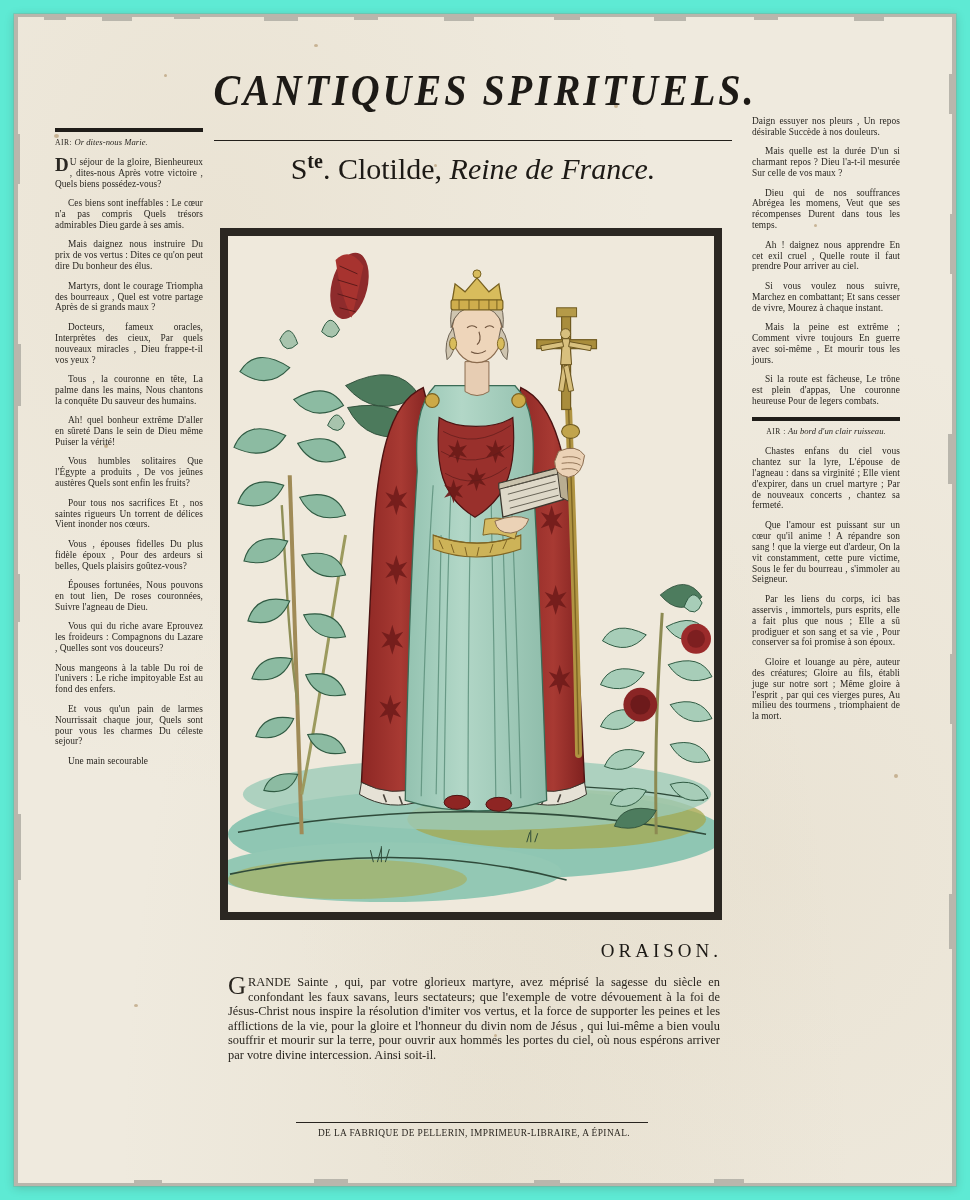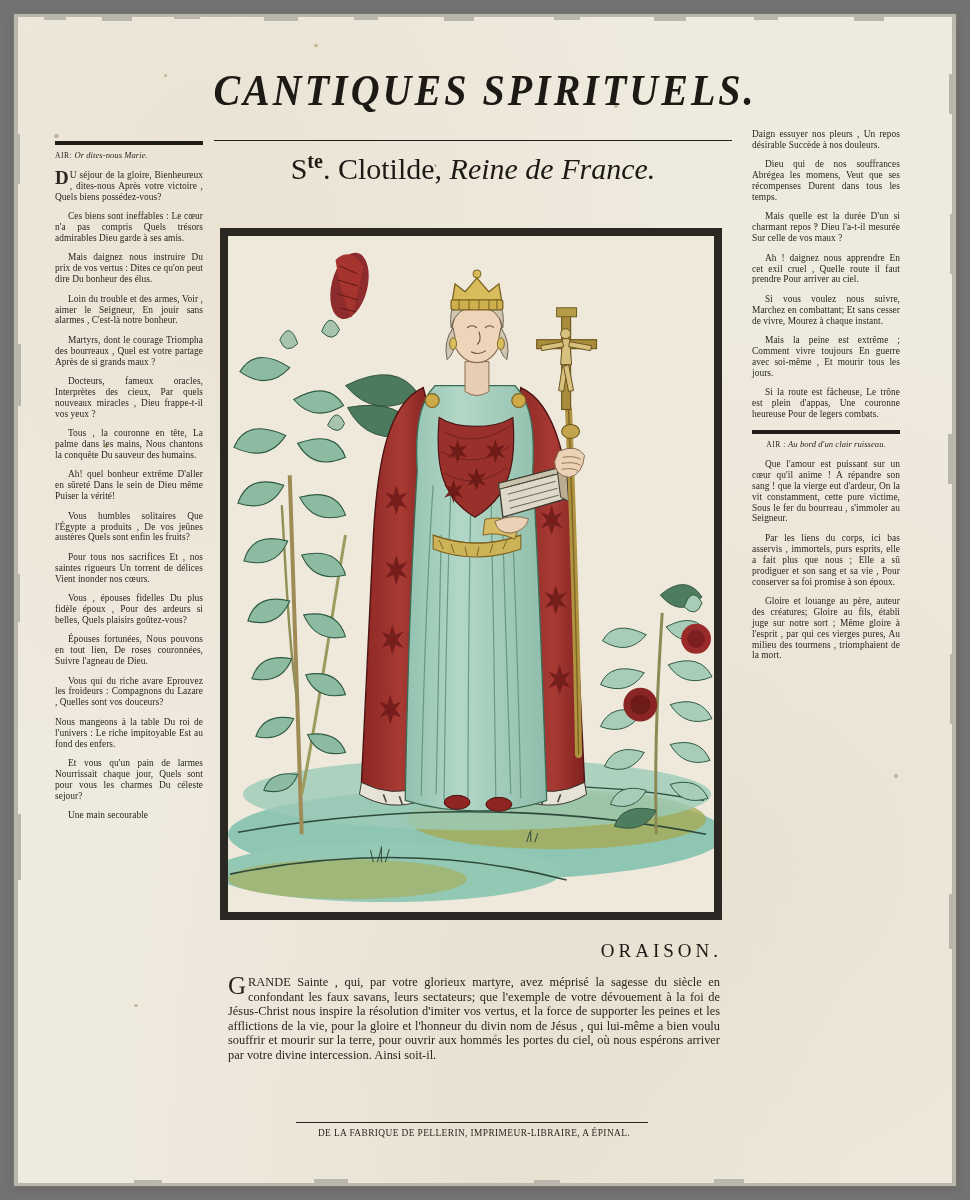--- a/index.html
+++ b/index.html
@@ -3,21 +3,21 @@
 <meta charset="utf-8">
 <title>Cantiques Spirituels</title>
 <style>
   html,body{margin:0;padding:0;background:#b9b6ac;}
   body{font-family:"Liberation Serif",serif;}
 
   #sheet{
     position:relative;
     width:970px;height:1200px;
     overflow:hidden;
-    background:#737373;
+    background:#5eead4;
   }
 
   
   .paper{
     position:absolute;
     left:14px;top:14px;right:14px;bottom:14px;
     background:
       radial-gradient(ellipse at 22% 18%, rgba(205,186,150,.14), rgba(205,186,150,0) 42%),
       radial-gradient(ellipse at 80% 72%, rgba(198,180,145,.13), rgba(198,180,145,0) 45%),
       radial-gradient(ellipse at 50% 100%, rgba(190,175,140,.12), rgba(190,175,140,0) 55%),
@@ -33,21 +33,20 @@
 
   
   .col{
     position:absolute;
     width:148px;
     font-size:9.4px;
     line-height:10.9px;
     text-align:justify;
     color:#2a2722;
     letter-spacing:.05px;
-    margin-top:13px;
   }
   #col-left{left:55px;top:128px;}
   #col-right{left:752px;top:116px;}
 
   .rule{
     height:0;border-top:3px solid #201d19;
     border-bottom:1px solid #201d19;
     margin:0 0 5px 0;width:100%;
   }
   .airline{
@@ -191,48 +190,48 @@
   <div id="subtitle"><span>S</span><span class="sup">te</span><span>. Clotilde, </span><span class="ital">Reine de France.</span></div>
 
   <div class="col" id="col-left">
     <div class="rule"></div>
     <div class="airline"><span class="sc">AIR:</span>
        <em>Or dites-nous Marie.</em></div>
 
     <p class="stanza noindent"><span class="dropcap">D</span><span>U séjour de la gloire, Bienheureux , dites-nous Après votre victoire , Quels biens possédez-vous?</span></p>
     <p class="stanza">Ces biens sont ineffables : Le cœur n'a pas compris Quels trésors admirables Dieu garde à ses amis.</p>
     <p class="stanza">Mais daignez nous instruire Du prix de vos vertus : Dites ce qu'on peut dire Du bonheur des élus.</p>
-    <p class="stanza">Loin du trouble et des armes, Voir , aimer le Seigneur, En jouir sans alarmes , C'est-là notre bonheur.</p>
     <p class="stanza">Martyrs, dont le courage Triompha des bourreaux , Quel est votre partage Après de si grands maux ?</p>
     <p class="stanza">Docteurs, fameux oracles, Interprètes des cieux, Par quels nouveaux miracles , Dieu frappe-t-il vos yeux ?</p>
     <p class="stanza">Tous , la couronne en tête, La palme dans les mains, Nous chantons la conquête Du sauveur des humains.</p>
     <p class="stanza">Ah! quel bonheur extrême D'aller en sûreté Dans le sein de Dieu même Puiser la vérité!</p>
     <p class="stanza">Vous humbles solitaires Que l'Égypte a produits , De vos jeûnes austères Quels sont enfin les fruits?</p>
     <p class="stanza">Pour tous nos sacrifices Et , nos saintes rigueurs Un torrent de délices Vient inonder nos cœurs.</p>
     <p class="stanza">Vous , épouses fidelles Du plus fidèle époux , Pour des ardeurs si belles, Quels plaisirs goûtez-vous?</p>
     <p class="stanza">Épouses fortunées, Nous pouvons en tout lien, De roses couronnées, Suivre l'agneau de Dieu.</p>
     <p class="stanza">Vous qui du riche avare Eprouvez les froideurs : Compagnons du Lazare , Quelles sont vos douceurs?</p>
     <p class="stanza noindent">Nous mangeons à la table Du roi de l'univers : Le riche impitoyable Est au fond des enfers.</p>
     <p class="stanza">Et vous qu'un pain de larmes Nourrissait chaque jour, Quels sont pour vous les charmes Du céleste sejour?</p>
     <p class="stanza">Une main secourable</p>
   </div>
 
   <div class="col" id="col-right">
     <p class="stanza noindent">Daign essuyer nos pleurs , Un repos désirable Succède à nos douleurs.</p>
+    <p class="stanza">Mais quelle est la durée D'un si charmant repos ? Dieu l'a-t-il mesurée Sur celle de vos maux ?</p>
     <p class="stanza">Dieu qui de nos souffrances Abrégea les momens, Veut que ses récompenses Durent dans tous les temps.</p>
-    <p class="stanza">Mais quelle est la durée D'un si charmant repos ? Dieu l'a-t-il mesurée Sur celle de vos maux ?</p>
     <p class="stanza">Ah ! daignez nous apprendre En cet exil cruel , Quelle route il faut prendre Pour arriver au ciel.</p>
     <p class="stanza">Si vous voulez nous suivre, Marchez en combattant; Et sans cesser de vivre, Mourez à chaque instant.</p>
     <p class="stanza">Mais la peine est extrême ; Comment vivre toujours En guerre avec soi-même , Et mourir tous les jours.</p>
     <p class="stanza">Si la route est fâcheuse, Le trône est plein d'appas, Une couronne heureuse Pour de legers combats.</p>
 
     <div class="rule" style="margin-top:10px;"></div>
     <div class="airline centered"><span class="sc">AIR :</span>
        <em>Au bord d'un clair ruisseau.</em></div>
 
+    <p class="stanza">Chastes enfans du ciel vous chantez sur la lyre, L'épouse de l'agneau : dans sa virginité ; Elle vient d'expirer, dans un cruel martyre ; Par de nouveaux concerts , chantez sa fermeté.</p>
     <p class="stanza">Que l'amour est puissant sur un cœur qu'il anime ! A répandre son sang ! que la vierge eut d'ardeur, On la vit constamment, cette pure victime, Sous le fer du bourreau , s'immoler au Seigneur.</p>
     <p class="stanza">Par les liens du corps, ici bas asservis , immortels, purs esprits, elle a fait plus que nous ; Elle a sû prodiguer et son sang et sa vie , Pour conserver sa foi promise à son époux.</p>
     <p class="stanza">Gloire et louange au père, auteur des créatures; Gloire au fils, établi juge sur notre sort ; Même gloire à l'esprit , par qui ces vierges pures, Au milieu des tourmens , triomphaient de la mort.</p>
   </div>
 
   <div id="plate">
    <div class="plate-inner">
     <svg viewBox="0 0 488 678" preserveAspectRatio="none">
       <defs>
         <linearGradient id="robeG" x1="0" y1="0" x2="1" y2="0">

